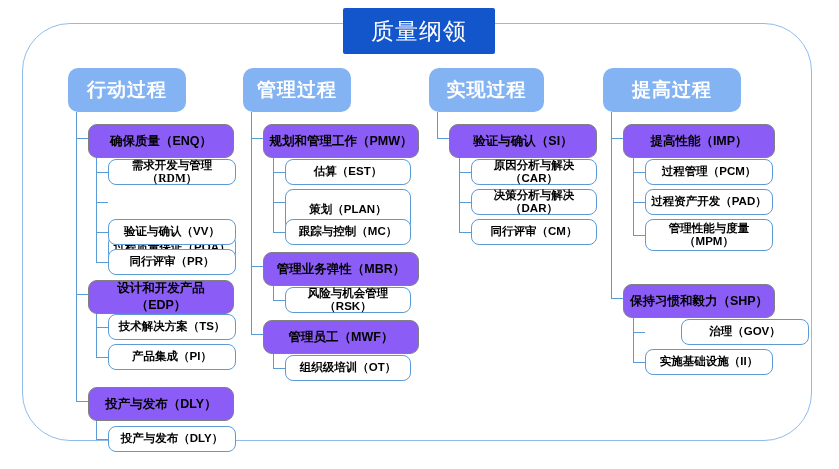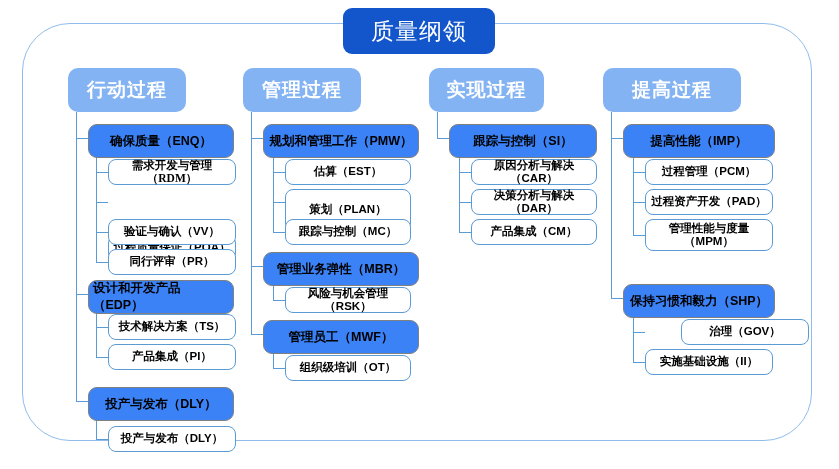--- a/index.html
+++ b/index.html
@@ -21,21 +21,21 @@
     box-sizing:border-box;
     background:transparent;
   }
 
   
   .root-title{
     position:absolute;
     left:343px;top:8px;
     width:152px;height:46px;
     background:#1356CC;
-    border-radius:9px;
+    border-radius:2px;
     color:#ffffff;
     font-size:23px;
     font-weight:400;
     display:flex;align-items:center;justify-content:center;
     letter-spacing:1px;
     z-index:5;
   }
 
   
   .col-header{
@@ -67,26 +67,26 @@
   .child-trunk{
     position:absolute;
     width:1.4px;
     background:#5B9BD5;
     z-index:1;
   }
 
   
   .group-box{
     position:absolute;
-    background:#3b82f6;
+    background:#8b5cf6;
     border:1.3px solid #808080;
     border-radius:9px;
     box-sizing:border-box;
     display:flex;align-items:center;justify-content:center;
-    text-align:left;
+    text-align:center;
     color:#000000;
     font-size:12.5px;
     font-weight:bold;
     z-index:3;
     padding:16px 4px;
   }
 
   
   .leaf-box{
     position:absolute;
@@ -108,21 +108,21 @@
 <body>
 
 <div id="diagram">
 
   <div class="outer-frame"></div>
 
   <div class="root-title">质量纲领</div>
 
   <div class="col-header" style="left:68px;top:68px;width:118px;">行动过程</div>
 
-  <div class="col-header" style="left:243px;top:68px;width:118px;">管理过程</div>
+  <div class="col-header" style="left:243px;top:68px;width:108px;">管理过程</div>
 
   <div class="col-header" style="left:429px;top:68px;width:115px;">实现过程</div>
 
   <div class="col-header" style="left:603px;top:68px;width:138px;">提高过程</div>
 
   <div class="trunk" style="left:76px;top:112px;height:289px;"></div>
 
   <div class="stub" style="left:76px;top:138px;width:12px;"></div>
   <div class="group-box" style="left:88px;top:124px;width:146px;height:28px;">确保质量（ENQ）</div>
   <div class="child-trunk" style="left:96px;top:152px;height:105px;"></div>
@@ -170,28 +170,28 @@
 
   <div class="stub" style="left:251px;top:334px;width:12px;"></div>
   <div class="group-box" style="left:263px;top:320px;width:156px;height:28px;">管理员工（MWF）</div>
   <div class="child-trunk" style="left:273px;top:348px;height:20px;"></div>
   <div class="stub" style="left:273px;top:368px;width:12px;"></div>
   <div class="leaf-box" style="left:285px;top:355px;width:126px;height:26px;">组织级培训（OT）</div>
 
   <div class="trunk" style="left:437px;top:112px;height:27px;"></div>
 
   <div class="stub" style="left:437px;top:138px;width:12px;"></div>
-  <div class="group-box" style="left:449px;top:124px;width:148px;height:28px;">跟踪与控制（SI）</div>
+  <div class="group-box" style="left:449px;top:124px;width:148px;height:28px;">验证与确认（SI）</div>
   <div class="child-trunk" style="left:459px;top:152px;height:80px;"></div>
   <div class="stub" style="left:459px;top:172px;width:12px;"></div>
   <div class="leaf-box" style="left:471px;top:159px;width:126px;height:26px;">原因分析与解决（CAR）</div>
   <div class="stub" style="left:459px;top:202px;width:12px;"></div>
   <div class="leaf-box" style="left:471px;top:189px;width:126px;height:26px;">决策分析与解决（DAR）</div>
   <div class="stub" style="left:459px;top:232px;width:12px;"></div>
-  <div class="leaf-box" style="left:471px;top:219px;width:126px;height:26px;">产品集成（CM）</div>
+  <div class="leaf-box" style="left:471px;top:219px;width:126px;height:26px;">同行评审（CM）</div>
 
   <div class="trunk" style="left:611px;top:112px;height:186px;"></div>
 
   <div class="stub" style="left:611px;top:138px;width:12px;"></div>
   <div class="group-box" style="left:623px;top:124px;width:152px;height:28px;">提高性能（IMP）</div>
   <div class="child-trunk" style="left:633px;top:152px;height:83px;"></div>
   <div class="stub" style="left:633px;top:172px;width:12px;"></div>
   <div class="leaf-box" style="left:645px;top:159px;width:128px;height:26px;">过程管理（PCM）</div>
   <div class="stub" style="left:633px;top:202px;width:12px;"></div>
   <div class="leaf-box" style="left:645px;top:189px;width:128px;height:26px;">过程资产开发（PAD）</div>

